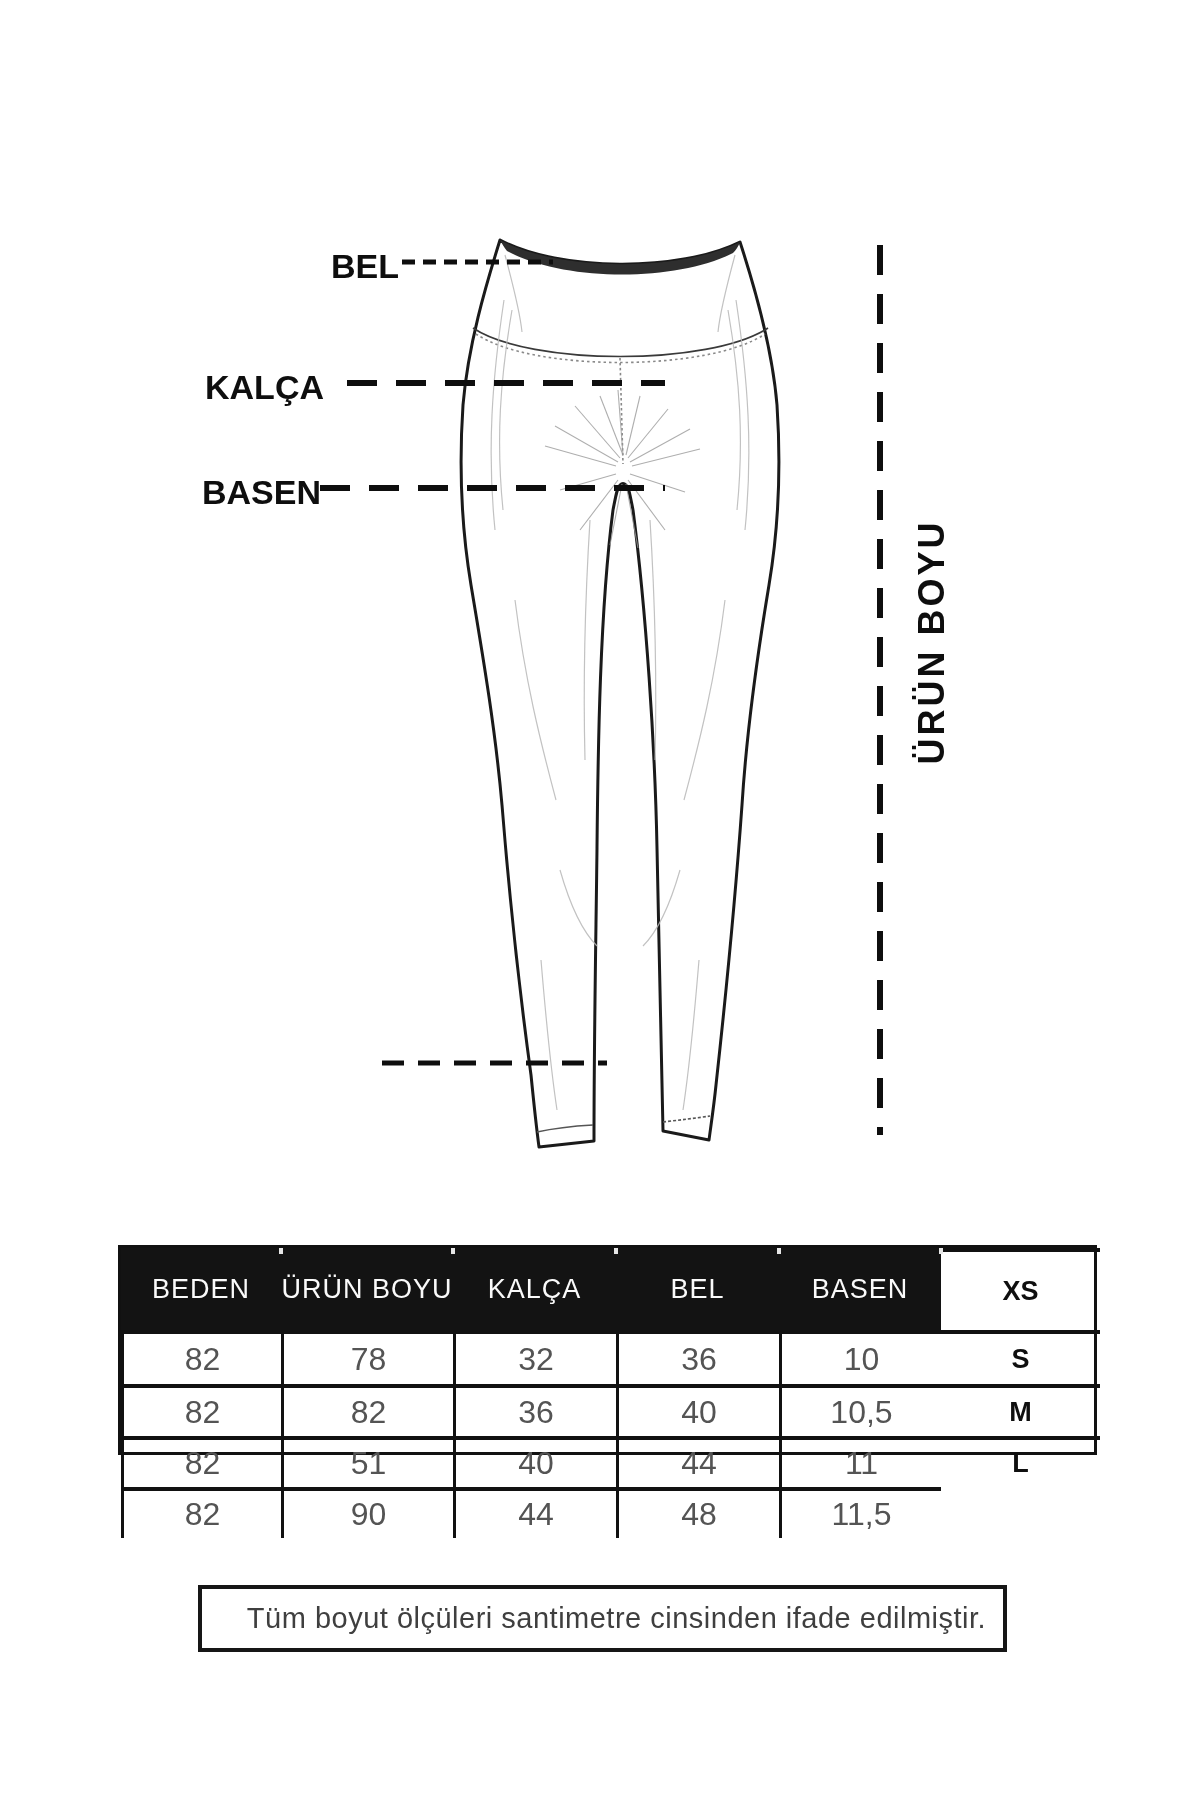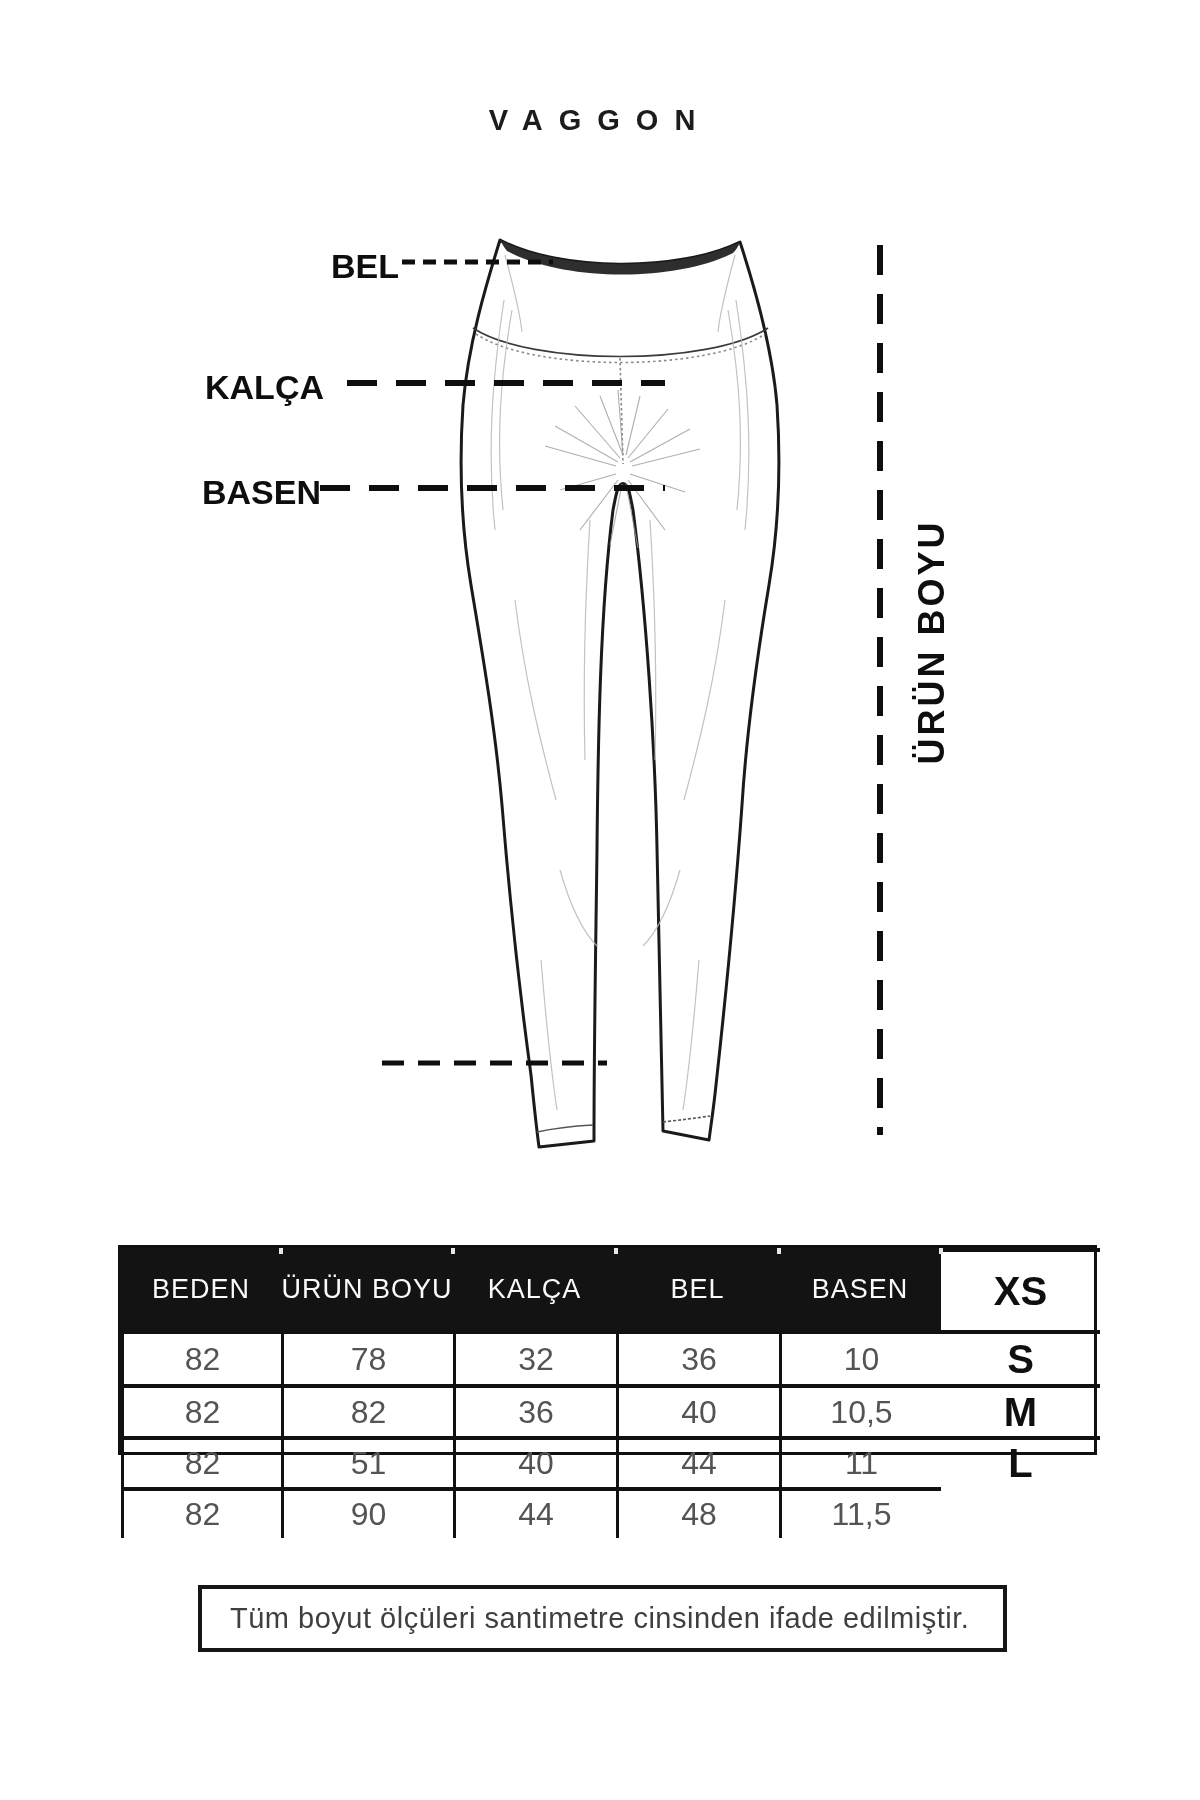--- a/index.html
+++ b/index.html
@@ -37,36 +37,35 @@
     border:3px solid #111;background:#fff;
   }
   .h{
     background:#131313;color:#fafafa;display:flex;align-items:center;justify-content:center;
     font-size:27px;font-weight:300;letter-spacing:1px;text-align:center;line-height:33px;
   }
   .c{
     display:flex;align-items:center;justify-content:center;box-sizing:border-box;
     border-top:4px solid #111;font-size:32px;font-weight:300;color:#545454;
   }
-  .c.col1{font-size:40px;font-weight:800;color:#0f0f0f;}
+  .c.col1{font-size:27px;font-weight:800;color:#0f0f0f;}
   .c.bl{border-left:3px solid #111;}
   .notch{position:absolute;top:0;width:4px;height:6px;background:#e6e6e6;}
   
   #note{
     left:198px;top:1585px;width:809px;height:67px;box-sizing:border-box;
-    border:4px solid #161616;background:#fff;display:flex;align-items:center;justify-content:flex-start;
+    border:4px solid #161616;background:#fff;display:flex;align-items:center;justify-content:center;
     font-size:29px;font-weight:300;color:#3f3f3f;letter-spacing:0.5px;padding-left:28px;
   }
 </style>
 </head>
 <body>
 
 <div id="canvas">
 
-  <div class="abs" id="brand">VAGGON</div>
 
   <svg class="abs" id="art" viewBox="0 0 1200 1800">
 
     <path d="M 500,240
          C 560,272 680,272 740,242
          C 754,285 772,345 777,405
          C 781,465 779,525 769,585
          C 759,645 747,725 742,805
          C 737,875 727,985 716,1085
          C 714,1105 711,1125 709,1140

